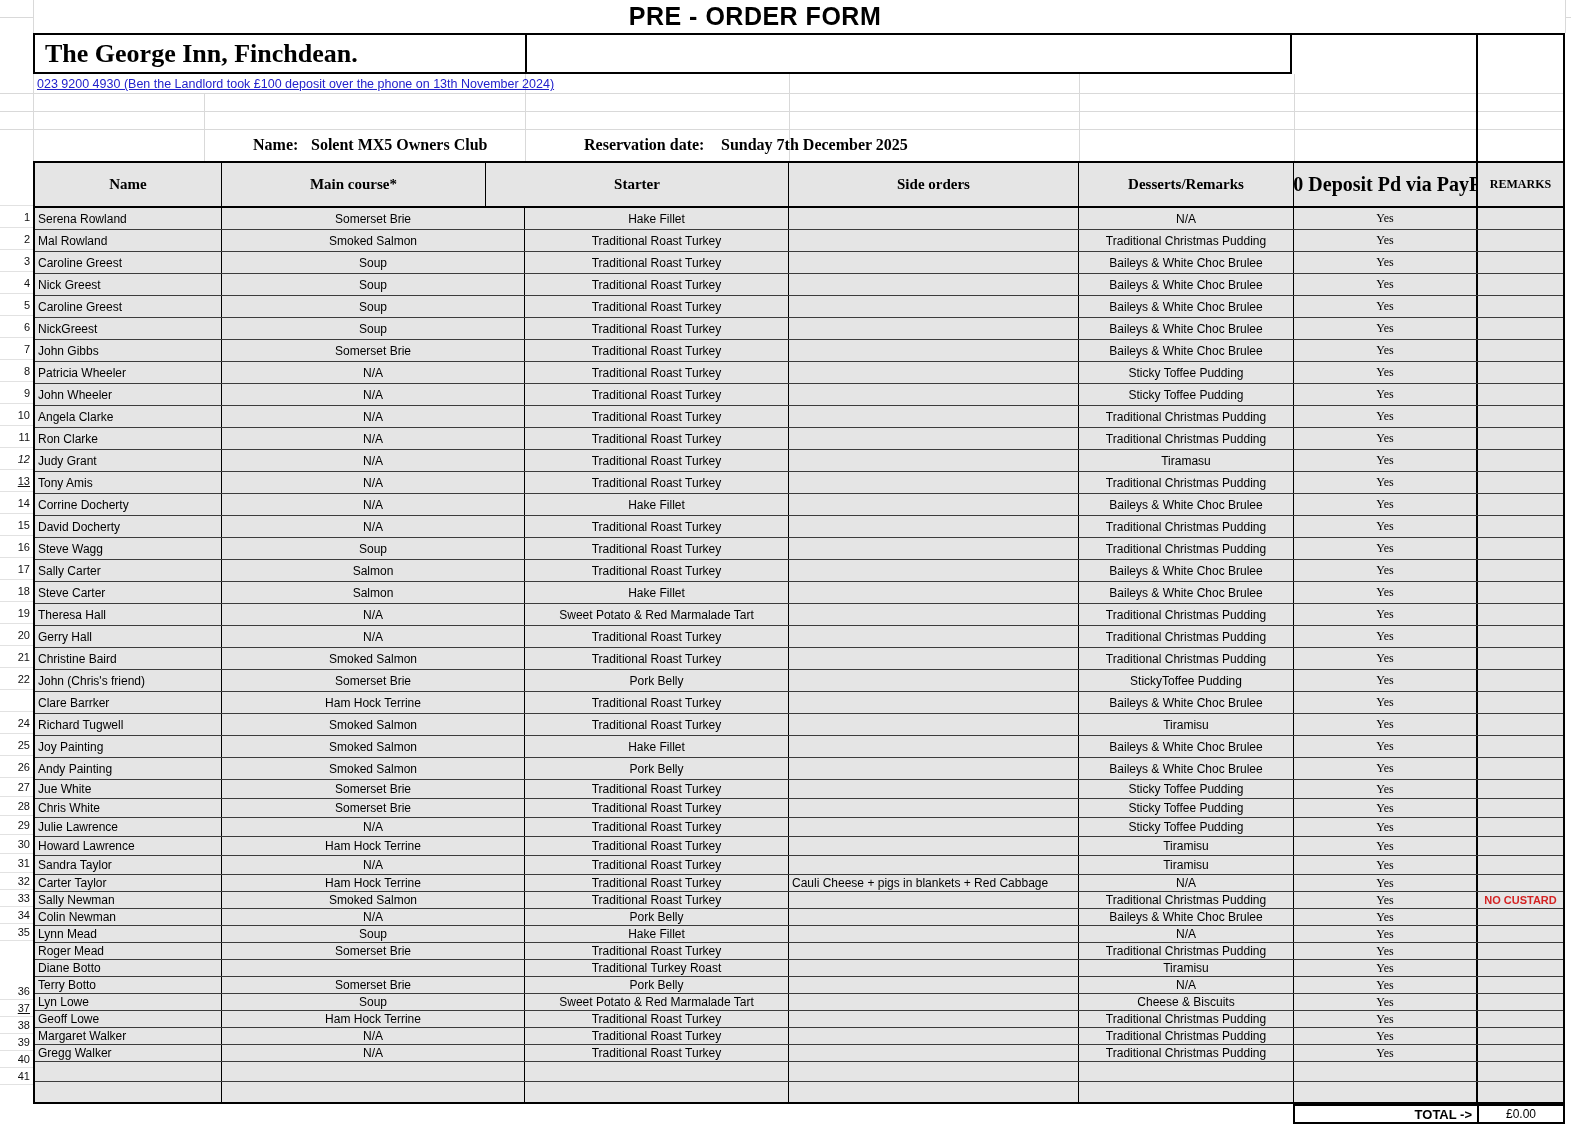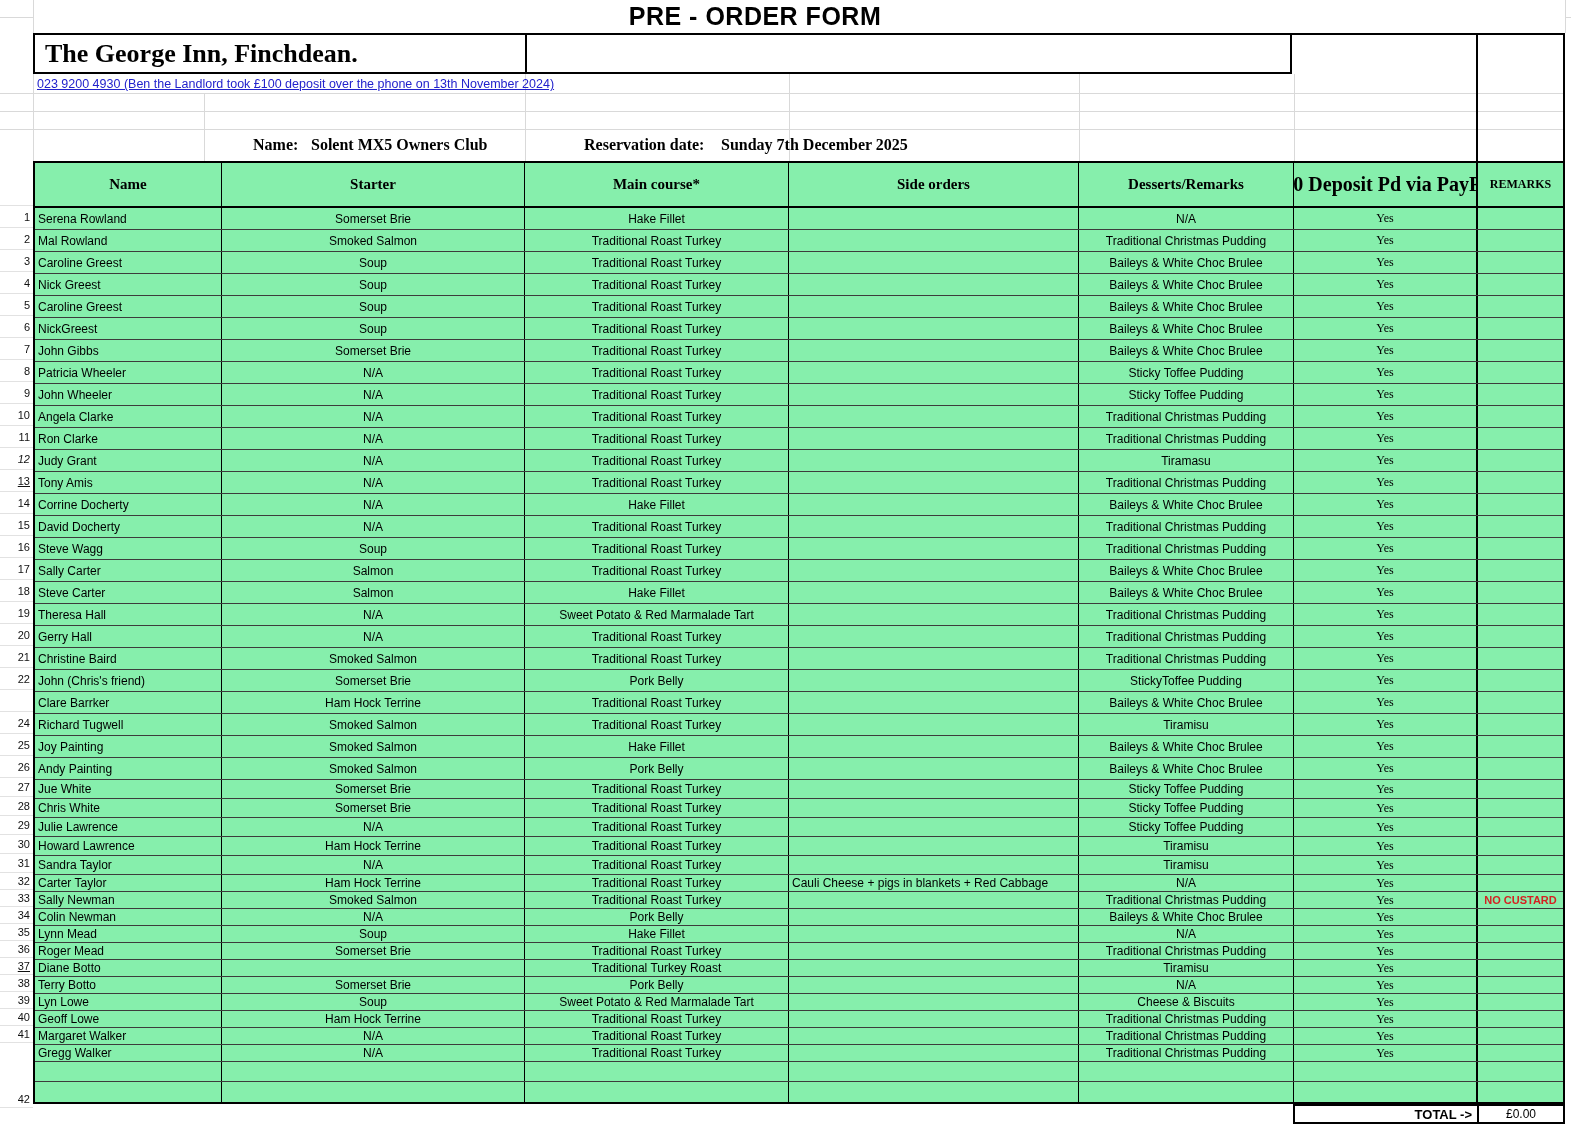--- a/index.html
+++ b/index.html
@@ -27,21 +27,21 @@
   .phone-link{position:absolute;left:37px;top:77px;font-size:12.5px;color:var(--link-blue,#2222cc);
           text-decoration:underline;white-space:nowrap;}
   
   .booking{position:absolute;left:0;top:130px;width:1571px;height:30px;}
   .booking span{position:absolute;top:0;height:30px;line-height:30px;white-space:nowrap;
           font-family:"Liberation Serif",serif;font-weight:bold;font-size:16px;}
   .bk-name-label{left:253px;} .bk-name-value{left:311px;}
   .bk-date-label{left:584px;} .bk-date-value{left:721px;}
   
   .ordertable{position:absolute;left:33px;top:161px;width:1532px;box-sizing:border-box;
-          border:2px solid #000;background:#86efac;}
+          border:2px solid #000;background:#e5e5e5;}
   .thead{display:flex;height:45px;border-bottom:2px solid #000;box-sizing:border-box;}
   .th{box-sizing:border-box;border-right:1px solid #000;display:flex;align-items:center;
       justify-content:center;font-family:"Liberation Serif",serif;font-weight:bold;font-size:15px;
       overflow:hidden;white-space:nowrap;}
   .th.hdr-deposit{font-size:20px;border-right:none;}
   .th.hdr-remarks{font-size:12px;border-left:2px solid #000;border-right:none;}
   .trow{display:flex;box-sizing:border-box;border-bottom:1px solid #3c3c3c;}
   .trow:last-child{border-bottom:none;}
   .cell{box-sizing:border-box;border-right:1px solid #000;display:flex;align-items:center;
         justify-content:center;font-size:12px;overflow:hidden;white-space:nowrap;}
@@ -130,36 +130,36 @@
       <div class="mcell" style="height: 22px;">26</div>
       <div class="mcell" style="height: 19px;">27</div>
       <div class="mcell" style="height: 19px;">28</div>
       <div class="mcell" style="height: 19px;">29</div>
       <div class="mcell" style="height: 19px;">30</div>
       <div class="mcell" style="height: 19px;">31</div>
       <div class="mcell" style="height: 17px;">32</div>
       <div class="mcell" style="height: 17px;">33</div>
       <div class="mcell" style="height: 17px;">34</div>
       <div class="mcell" style="height: 17px;">35</div>
-      <div class="mcell" style="height: 17px;">36</div>
+      <div class="mcell" style="height: 17px; margin-top: 42px;">36</div>
       <div class="mcell" style="height: 17px; text-decoration: underline;">37</div>
       <div class="mcell" style="height: 17px;">38</div>
       <div class="mcell" style="height: 17px;">39</div>
       <div class="mcell" style="height: 17px;">40</div>
       <div class="mcell" style="height: 17px;">41</div>
       <div class="mcell" style="height: 17px; margin-top: 48px;">42</div>
       <div class="mcell" style="height: 20px;"></div>
       <div class="mcell" style="height: 20px;"></div>
     </div>
 
   <div class="ordertable">
     <div class="thead">
       <div class="th w-name">Name</div>
+      <div class="th w-main">Main course*</div>
       <div class="th w-starter">Starter</div>
-      <div class="th w-main">Main course*</div>
       <div class="th w-side">Side orders</div>
       <div class="th w-dessert">Desserts/Remarks</div>
       <div class="th w-dep hdr-deposit">£10 Deposit Pd via PayPal</div>
       <div class="th w-rem hdr-remarks">REMARKS</div>
     </div>
     <div>
         <div class="trow" style="height: 22px;">
           <div class="cell al w-name">Serena Rowland</div>
           <div class="cell w-starter">Somerset Brie</div>
           <div class="cell w-main">Hake Fillet</div>

